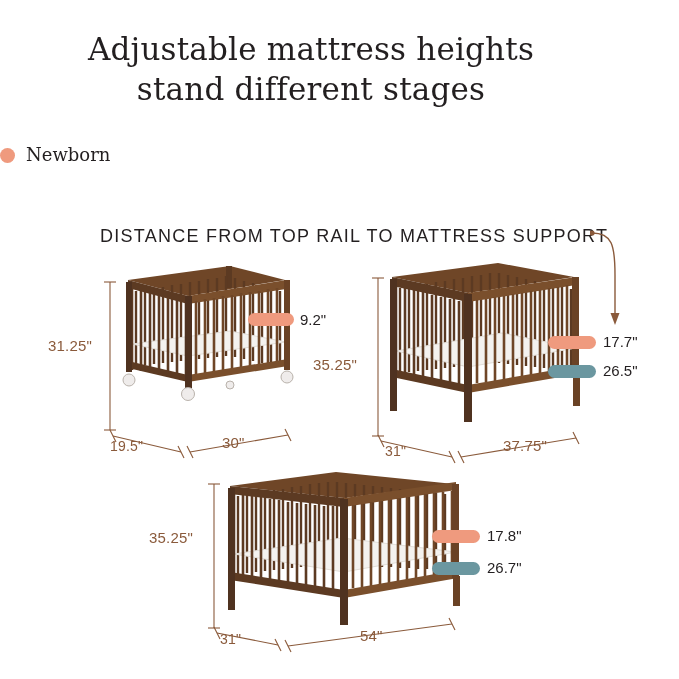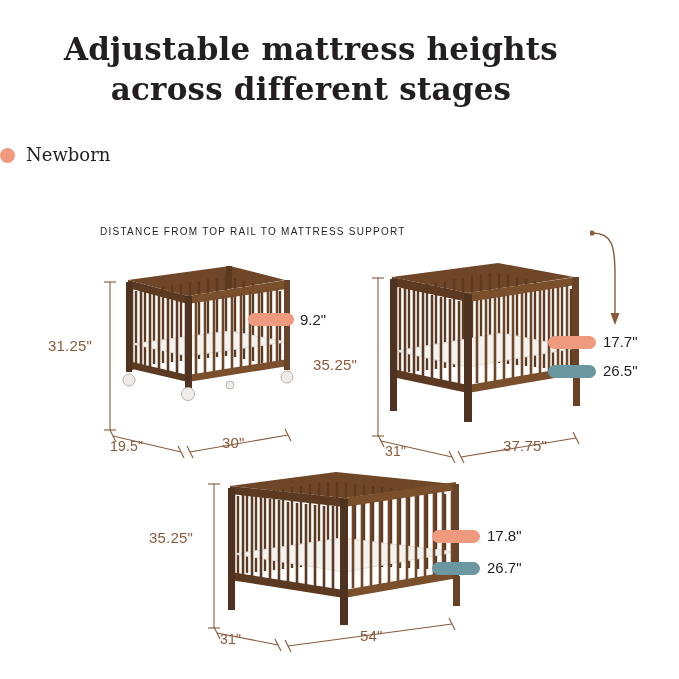--- a/index.html
+++ b/index.html
@@ -22,21 +22,21 @@
   
   .title {
     position: absolute;
     top: 30px;
     left: 0;
     width: 622px;
     text-align: center;
     color: #231f20;
     font-family: "DejaVu Serif", serif;
     font-size: 31px;
-    font-weight: 700;
+    font-weight: 400;
     line-height: 1.28;
     letter-spacing: 0.2px;
   }
   .title .l2 { display: block; }
 
   
   .legend {
     position: absolute;
     top: 143px;
     left: 0;
@@ -66,21 +66,21 @@
     color: #231f20;
     line-height: 1.34;
     white-space: pre-line;
   }
 
   
   .caption {
     position: absolute;
     top: 226px;
     left: 100px;
-    font-size: 10px;
+    font-size: 18px;
     letter-spacing: 1.25px;
     color: #231f20;
     font-weight: 400;
   }
   .caption-arrow {
     position: absolute;
     left: 590px;
     top: 225px;
     width: 30px;
     height: 105px;
@@ -115,21 +115,21 @@
   
   .crib { position: absolute; }
 </style>
 </head>
 <body>
 
 <div class="page">
 
   <div class="title">
     <span>Adjustable mattress heights</span>
-    <span class="l2">across different stages</span>
+    <span class="l2">stand different stages</span>
   </div>
 
   <div class="legend">
     <div class="legend-item">
       <span class="legend-dot peach"></span>
       <span class="legend-label">Newborn</span>
     </div>
   </div>
 
   <div class="caption">DISTANCE FROM TOP RAIL TO MATTRESS SUPPORT</div>

